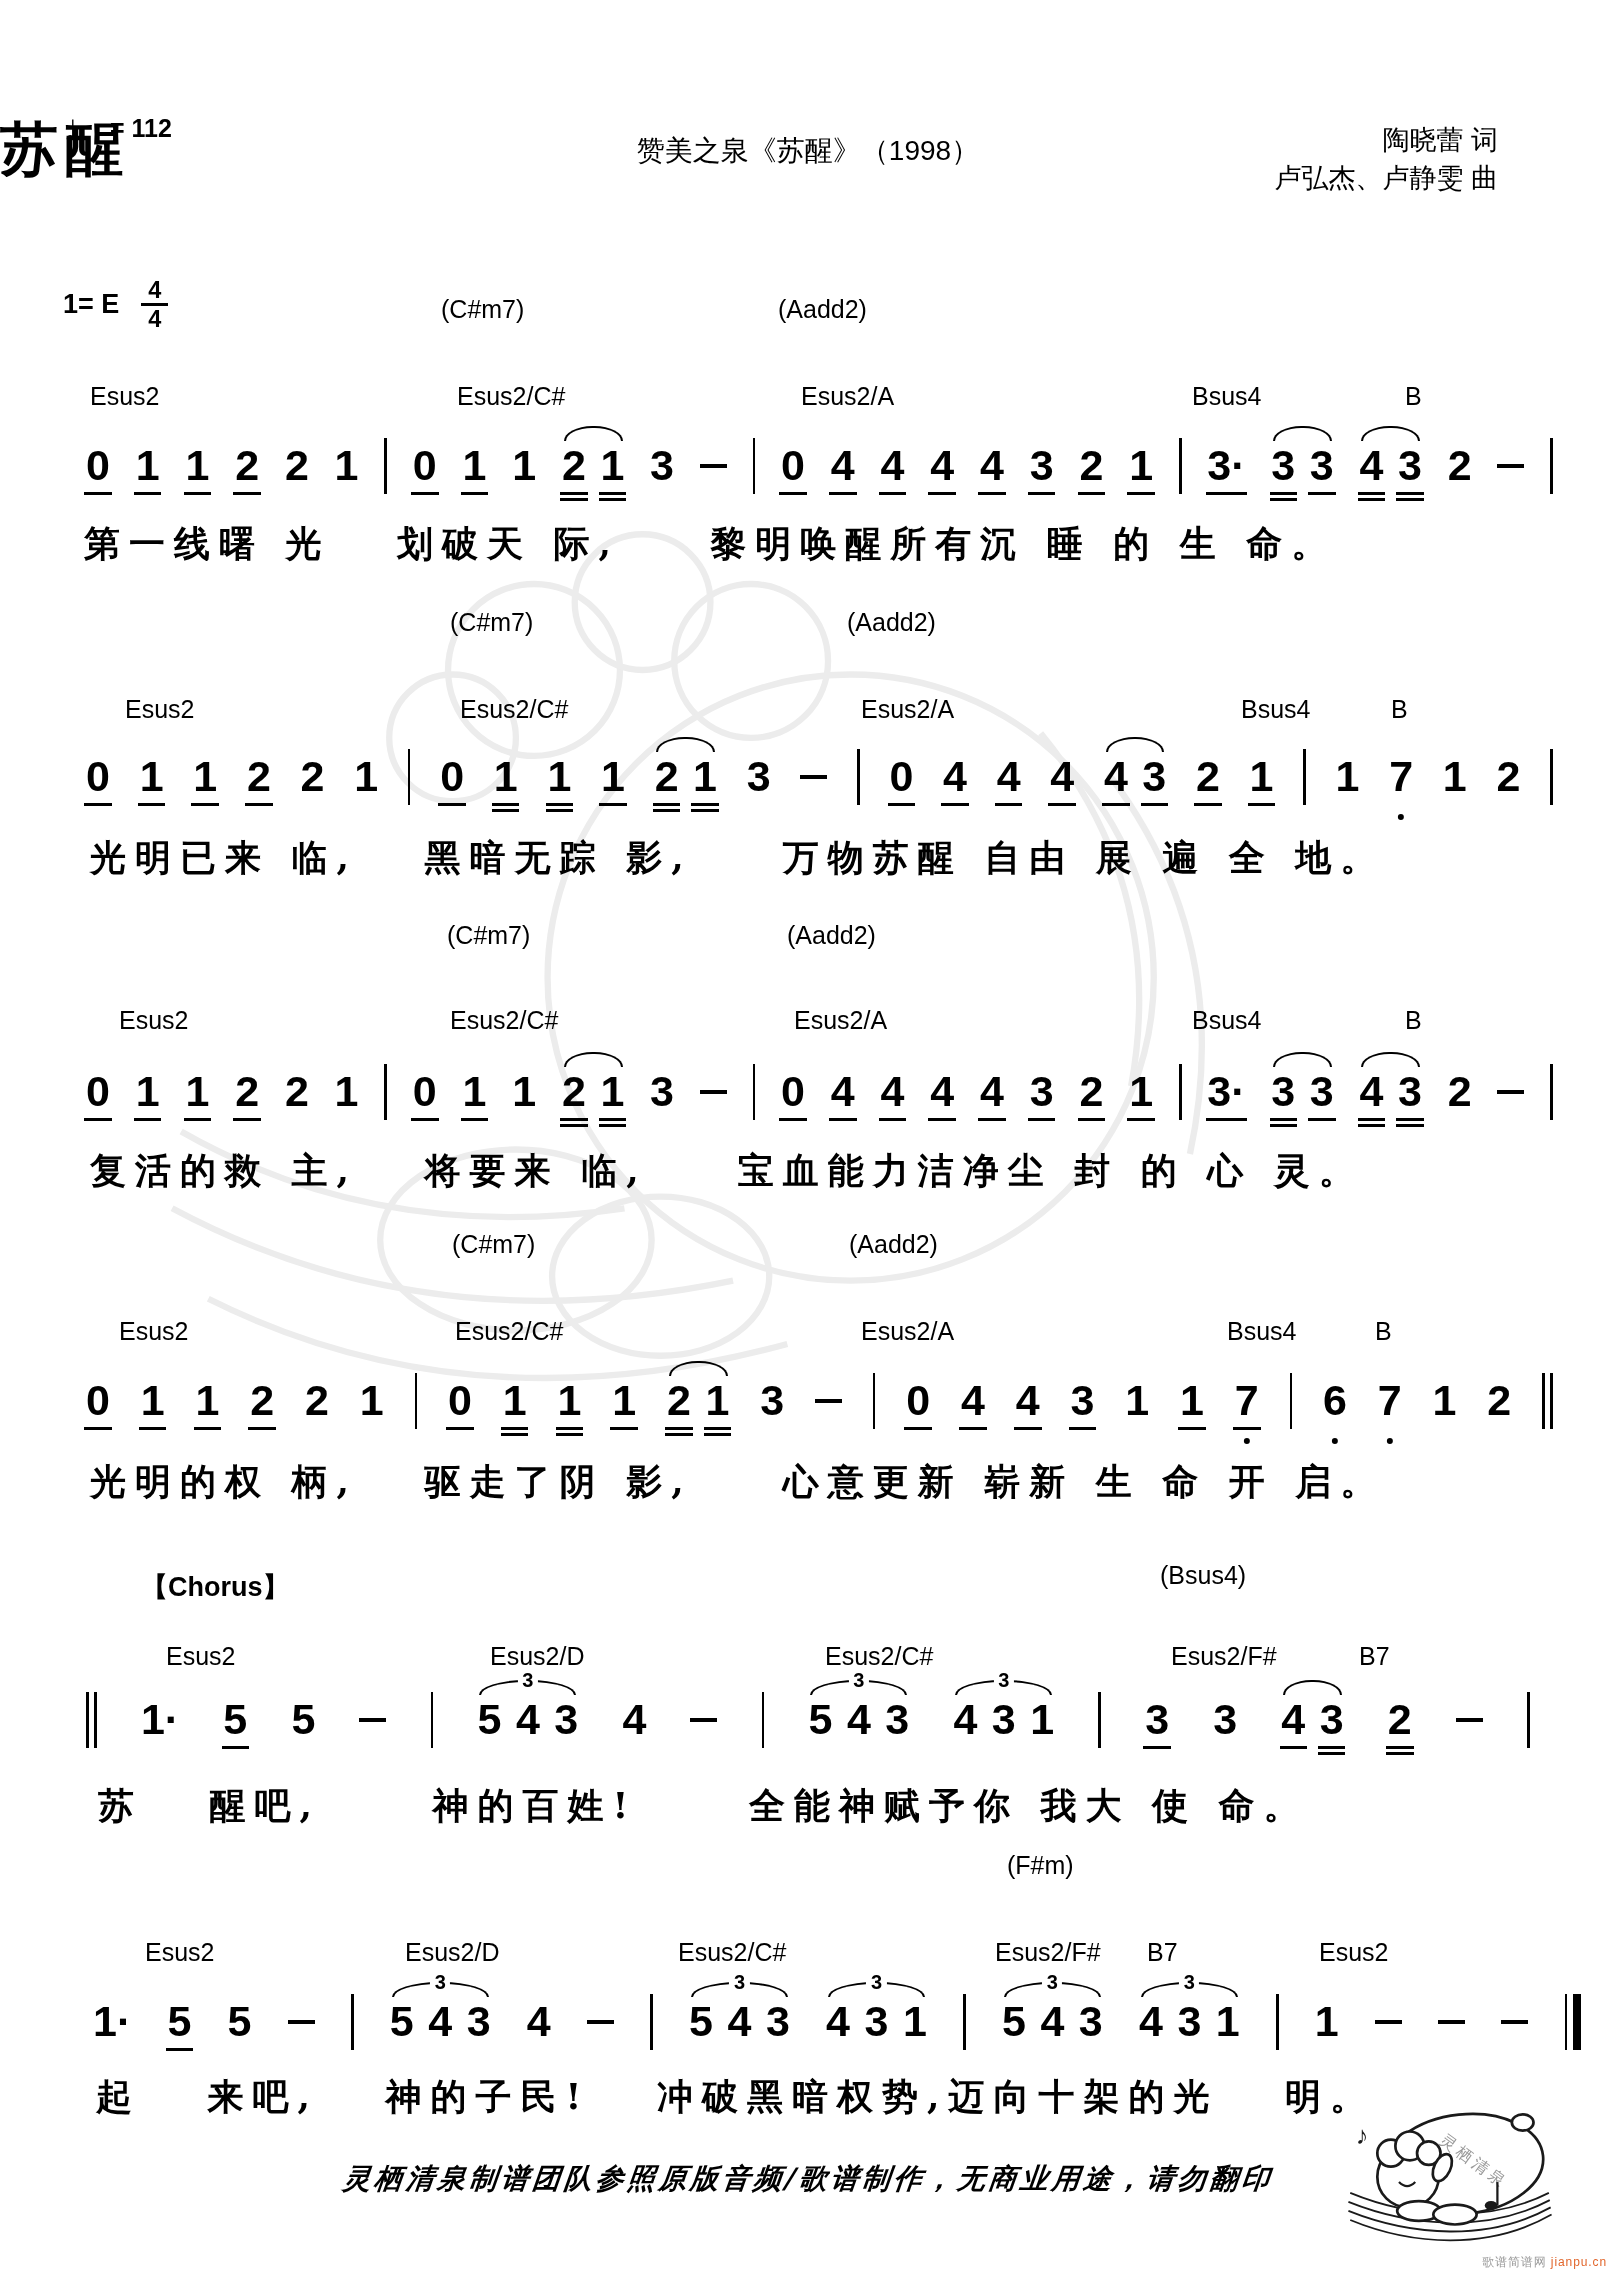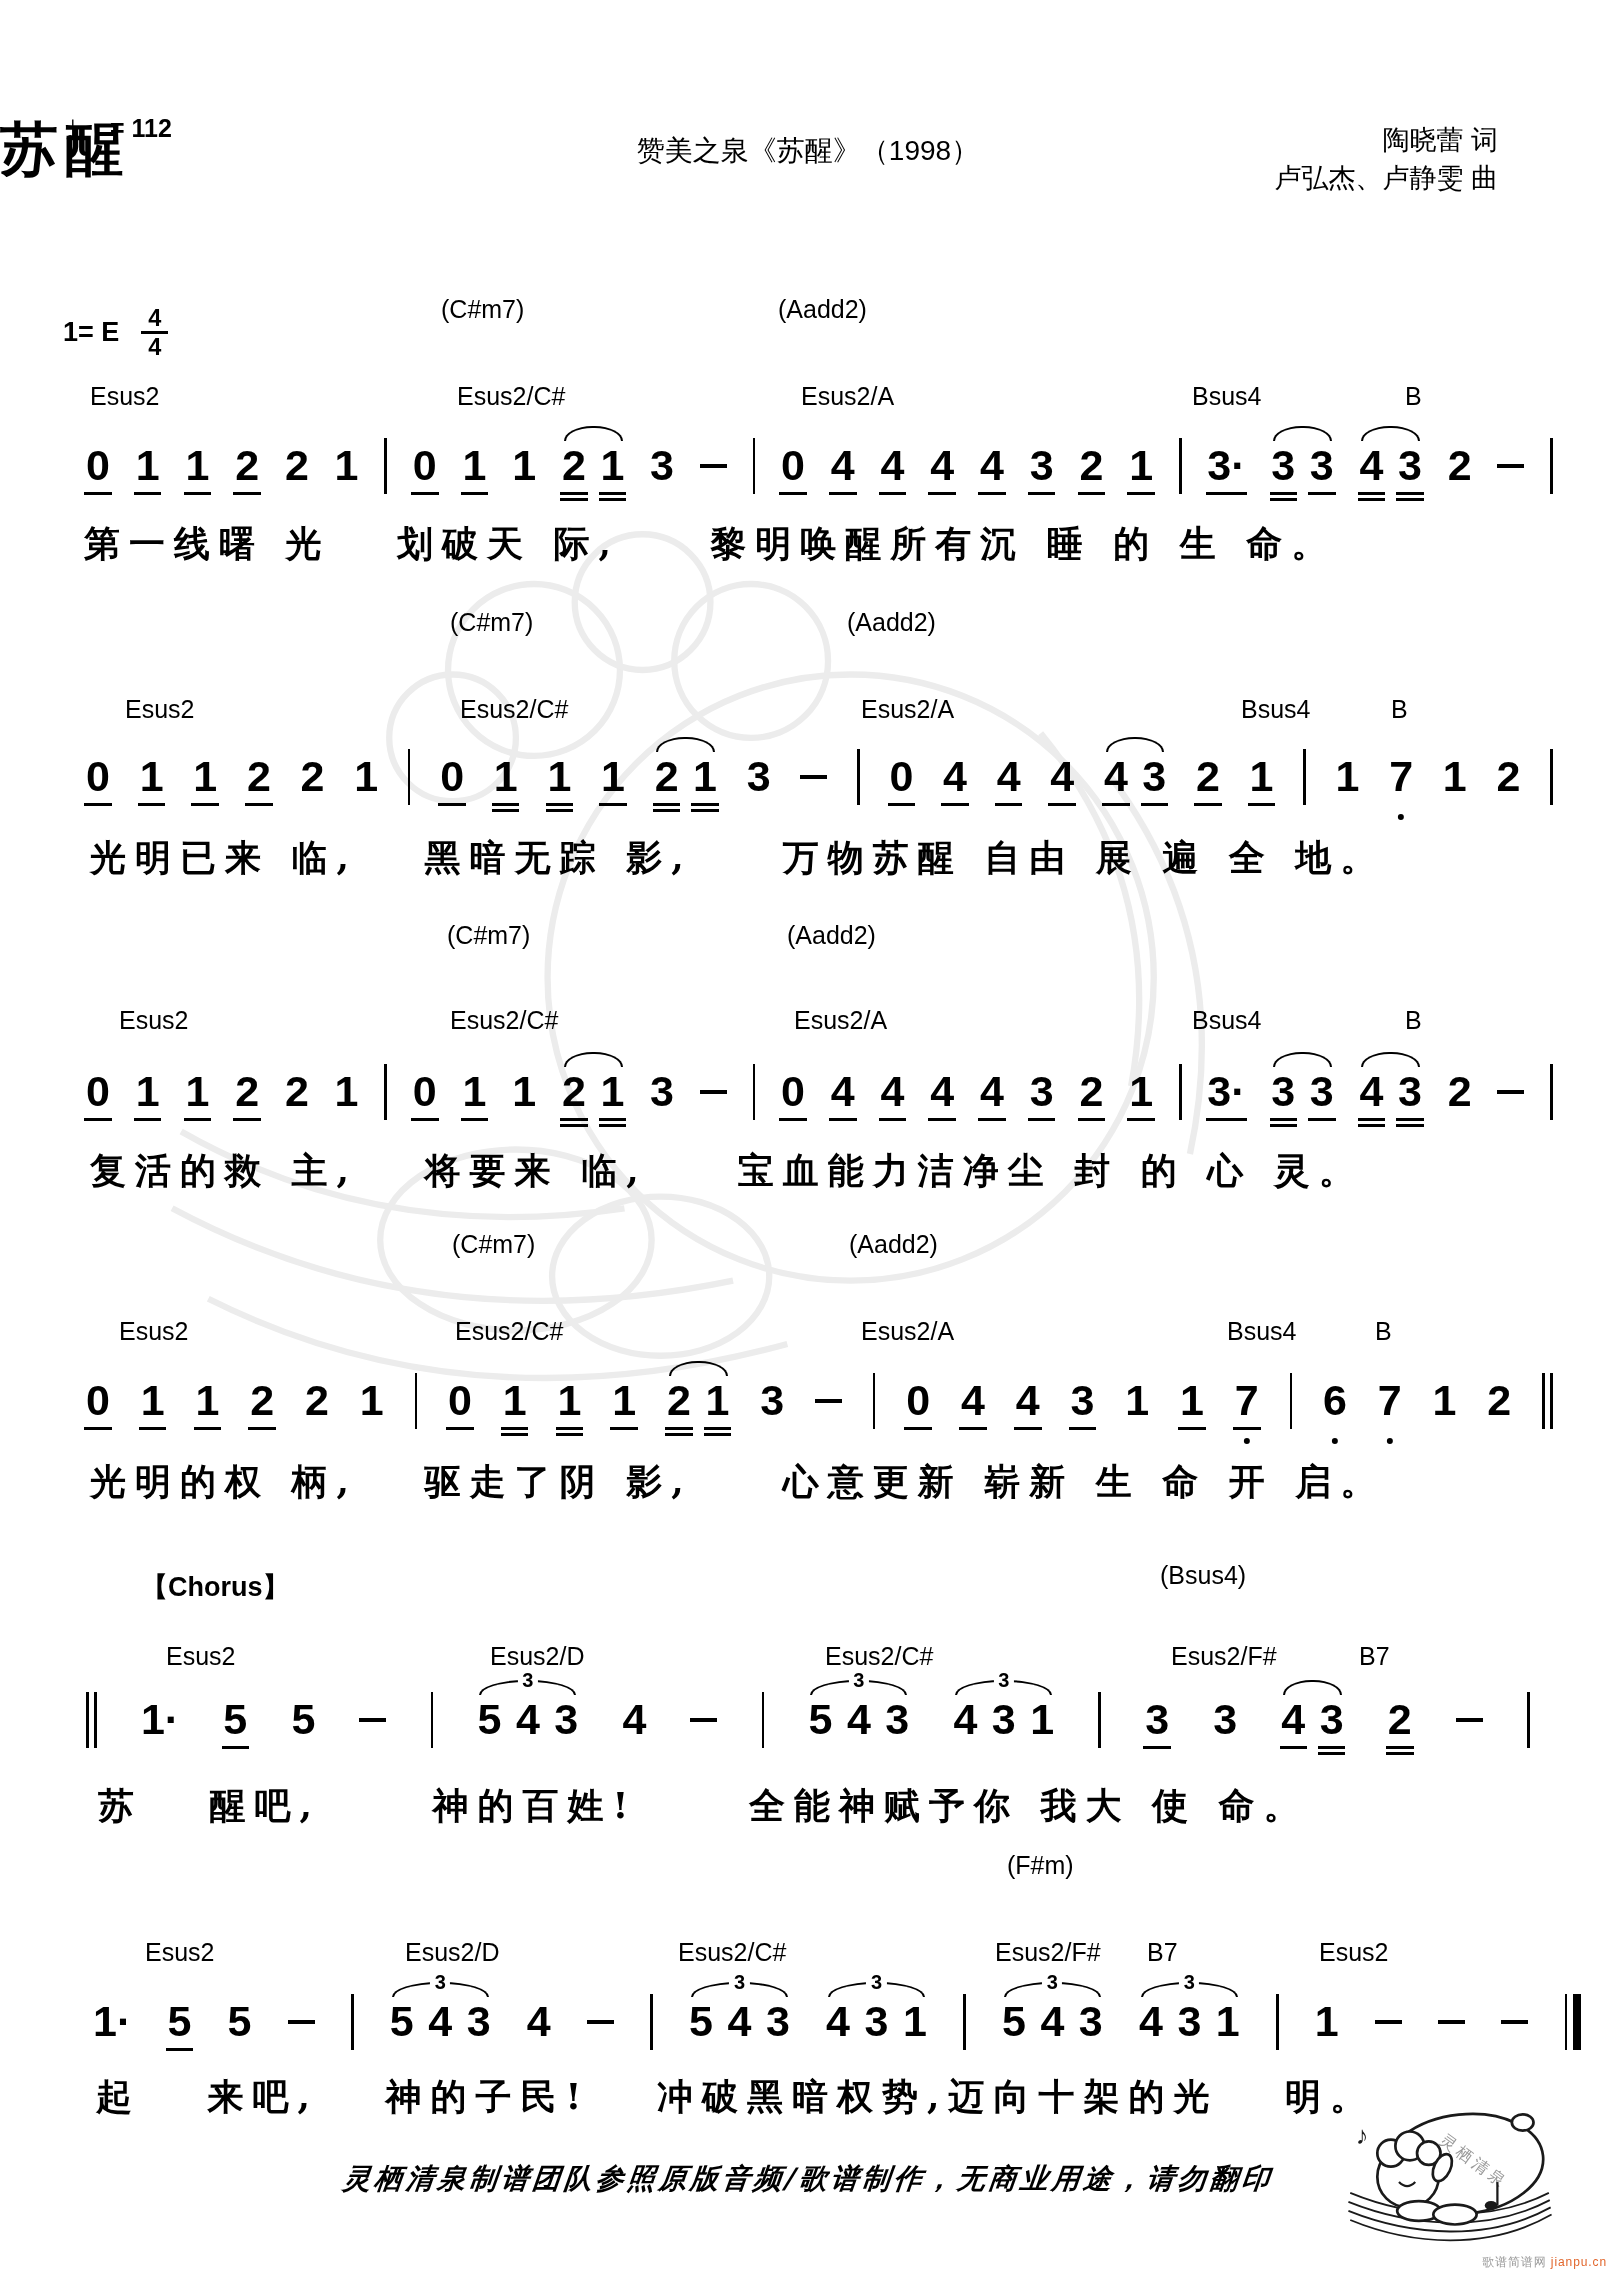--- a/index.html
+++ b/index.html
@@ -5,21 +5,21 @@
   html,body{margin:0;padding:0;background:#fff;}
   #page{position:relative;width:1616px;height:2285px;background:#fff;overflow:hidden;
         font-family:"Liberation Sans",sans-serif;color:#000;}
   .abs{position:absolute;}
   
   .title{left:0;right:0;top:72px;font-size:58px;font-weight:700;letter-spacing:7.2px;}
   .tempo{left:63px;top:109px;font-size:25px;font-weight:600;display:flex;align-items:center;gap:9px;}
   .tempo .q{font-size:38px;line-height:38px;}
   .subtitle{left:0;right:0;top:132px;text-align:center;font-size:28px;}
   .credits{right:118px;top:121px;text-align:right;font-size:27px;line-height:38px;}
-  .keysig{left:63px;top:279px;font-size:27px;font-weight:600;display:flex;align-items:center;gap:22px;margin-top:28px;}
+  .keysig{left:63px;top:279px;font-size:27px;font-weight:600;display:flex;align-items:center;gap:22px;}
   .frac{display:inline-flex;flex-direction:column;align-items:center;font-size:23.5px;font-weight:700;line-height:22.6px;}
   .frac i{width:27px;height:2.7px;background:#000;margin:1.8px 0;}
   
   .chord,.pchord{position:absolute;font-size:25px;white-space:nowrap;}
   
   .notes{position:absolute;display:flex;justify-content:space-between;align-items:flex-start;}
   .note{position:relative;display:inline-block;font-size:43px;font-weight:700;line-height:51px;height:51px;}
   .note.u1::before,.note.u2::before{content:"";position:absolute;left:-1.8px;right:-1.8px;top:52px;height:2.7px;background:#000;}
   .note.u2::after{content:"";position:absolute;left:-1.8px;right:-1.8px;top:58px;height:2.7px;background:#000;}
   .note .ld{position:absolute;left:50%;transform:translateX(-50%);top:63px;width:6.3px;height:6.3px;border-radius:50%;background:#000;}

